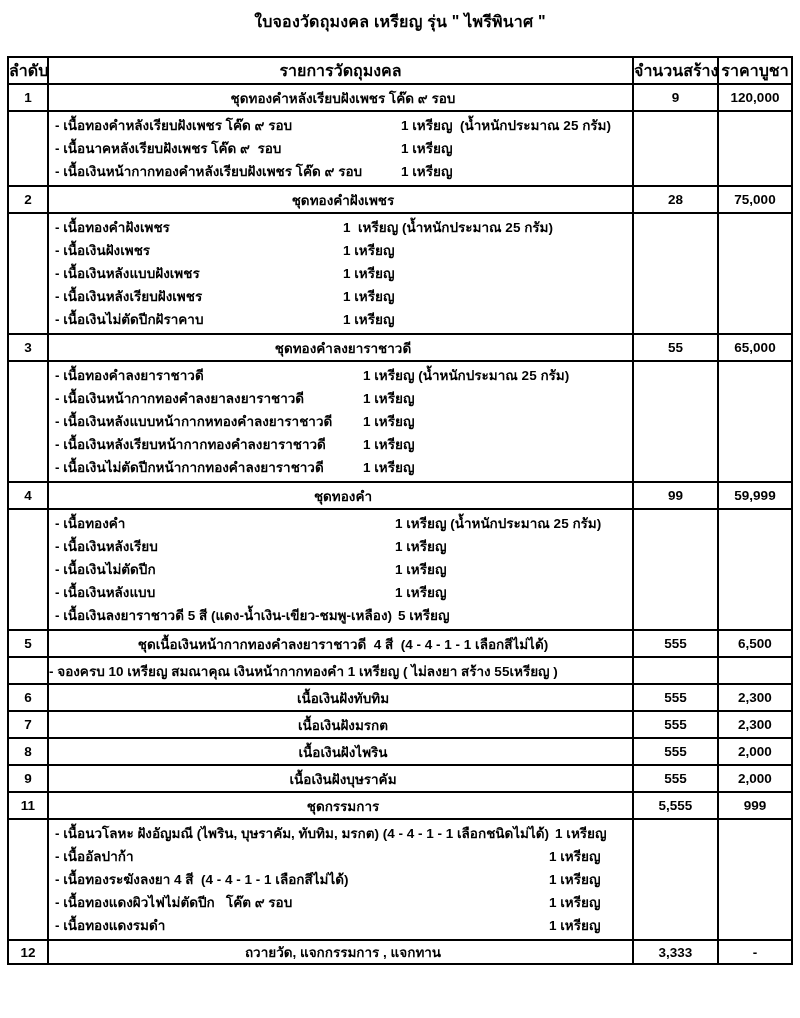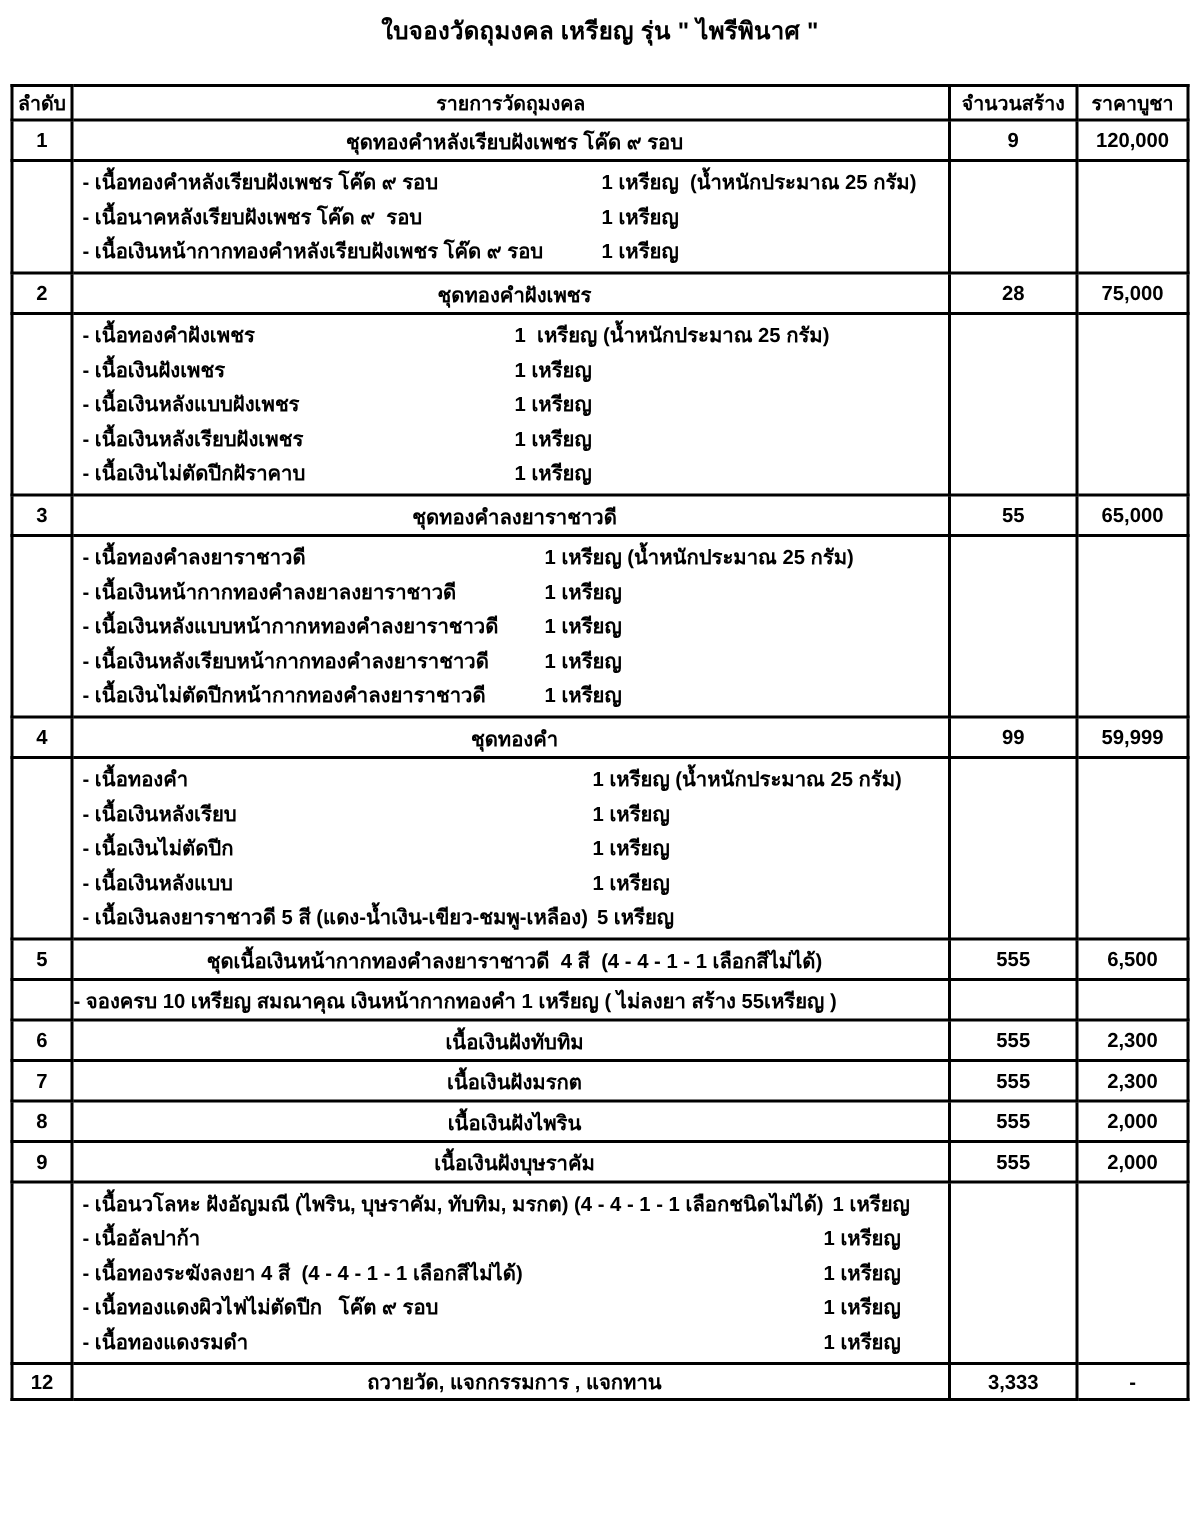--- a/index.html
+++ b/index.html
@@ -40,21 +40,21 @@
   .order-table th, .order-table td {
     border: 2px solid #000;
     font-weight: bold;
     font-size: 13.5px;
     padding: 0;
     vertical-align: middle;
     overflow: hidden;
   }
   .order-table thead th {
     height: 19px;
-    font-size: 13px;
+    font-size: 16px;
     text-align: center;
     white-space: nowrap;
   }
   tr.item-row td { height: 25px; }
   tr.item-row td.cell-no { text-align: center; }
   tr.item-row td.cell-name { text-align: center; padding-left: 5px; white-space: pre; }
   tr.item-row td.cell-made, tr.item-row td.cell-price { text-align: center; }
   tr.last-row td { height: 20px; }
   tr.note-row td { height: 25px; }
   tr.note-row td.cell-note { text-align: left; white-space: pre; }
@@ -196,20 +196,26 @@
           <td class="cell-name">เนื้อเงินฝังไพริน</td>
           <td class="cell-made">555</td>
           <td class="cell-price">2,000</td>
         </tr>
         <tr class="item-row">
           <td class="cell-no">9</td>
           <td class="cell-name">เนื้อเงินฝังบุษราคัม</td>
           <td class="cell-made">555</td>
           <td class="cell-price">2,000</td>
         </tr>
+        <tr class="item-row">
+          <td class="cell-no">11</td>
+          <td class="cell-name">ชุดกรรมการ</td>
+          <td class="cell-made">5,555</td>
+          <td class="cell-price">999</td>
+        </tr>
         <tr class="details-row">
           <td class="cell-no"></td>
           <td class="cell-details g11">
             <div class="sub-line"><span class="sub-name">- เนื้อนวโลหะ ฝังอัญมณี (ไพริน, บุษราคัม, ทับทิม, มรกต) (4 - 4 - 1 - 1 เลือกชนิดไม่ได้)</span><span class="sub-qty">1 เหรียญ</span></div>
             <div class="sub-line"><span class="sub-name">- เนื้ออัลปาก้า</span><span class="sub-qty">1 เหรียญ</span></div>
             <div class="sub-line"><span class="sub-name">- เนื้อทองระฆังลงยา 4 สี  (4 - 4 - 1 - 1 เลือกสีไม่ได้)</span><span class="sub-qty">1 เหรียญ</span></div>
             <div class="sub-line"><span class="sub-name">- เนื้อทองแดงผิวไฟไม่ตัดปีก   โค๊ต ๙ รอบ</span><span class="sub-qty">1 เหรียญ</span></div>
             <div class="sub-line"><span class="sub-name">- เนื้อทองแดงรมดำ</span><span class="sub-qty">1 เหรียญ</span></div>
           </td>
           <td class="cell-made"></td>

